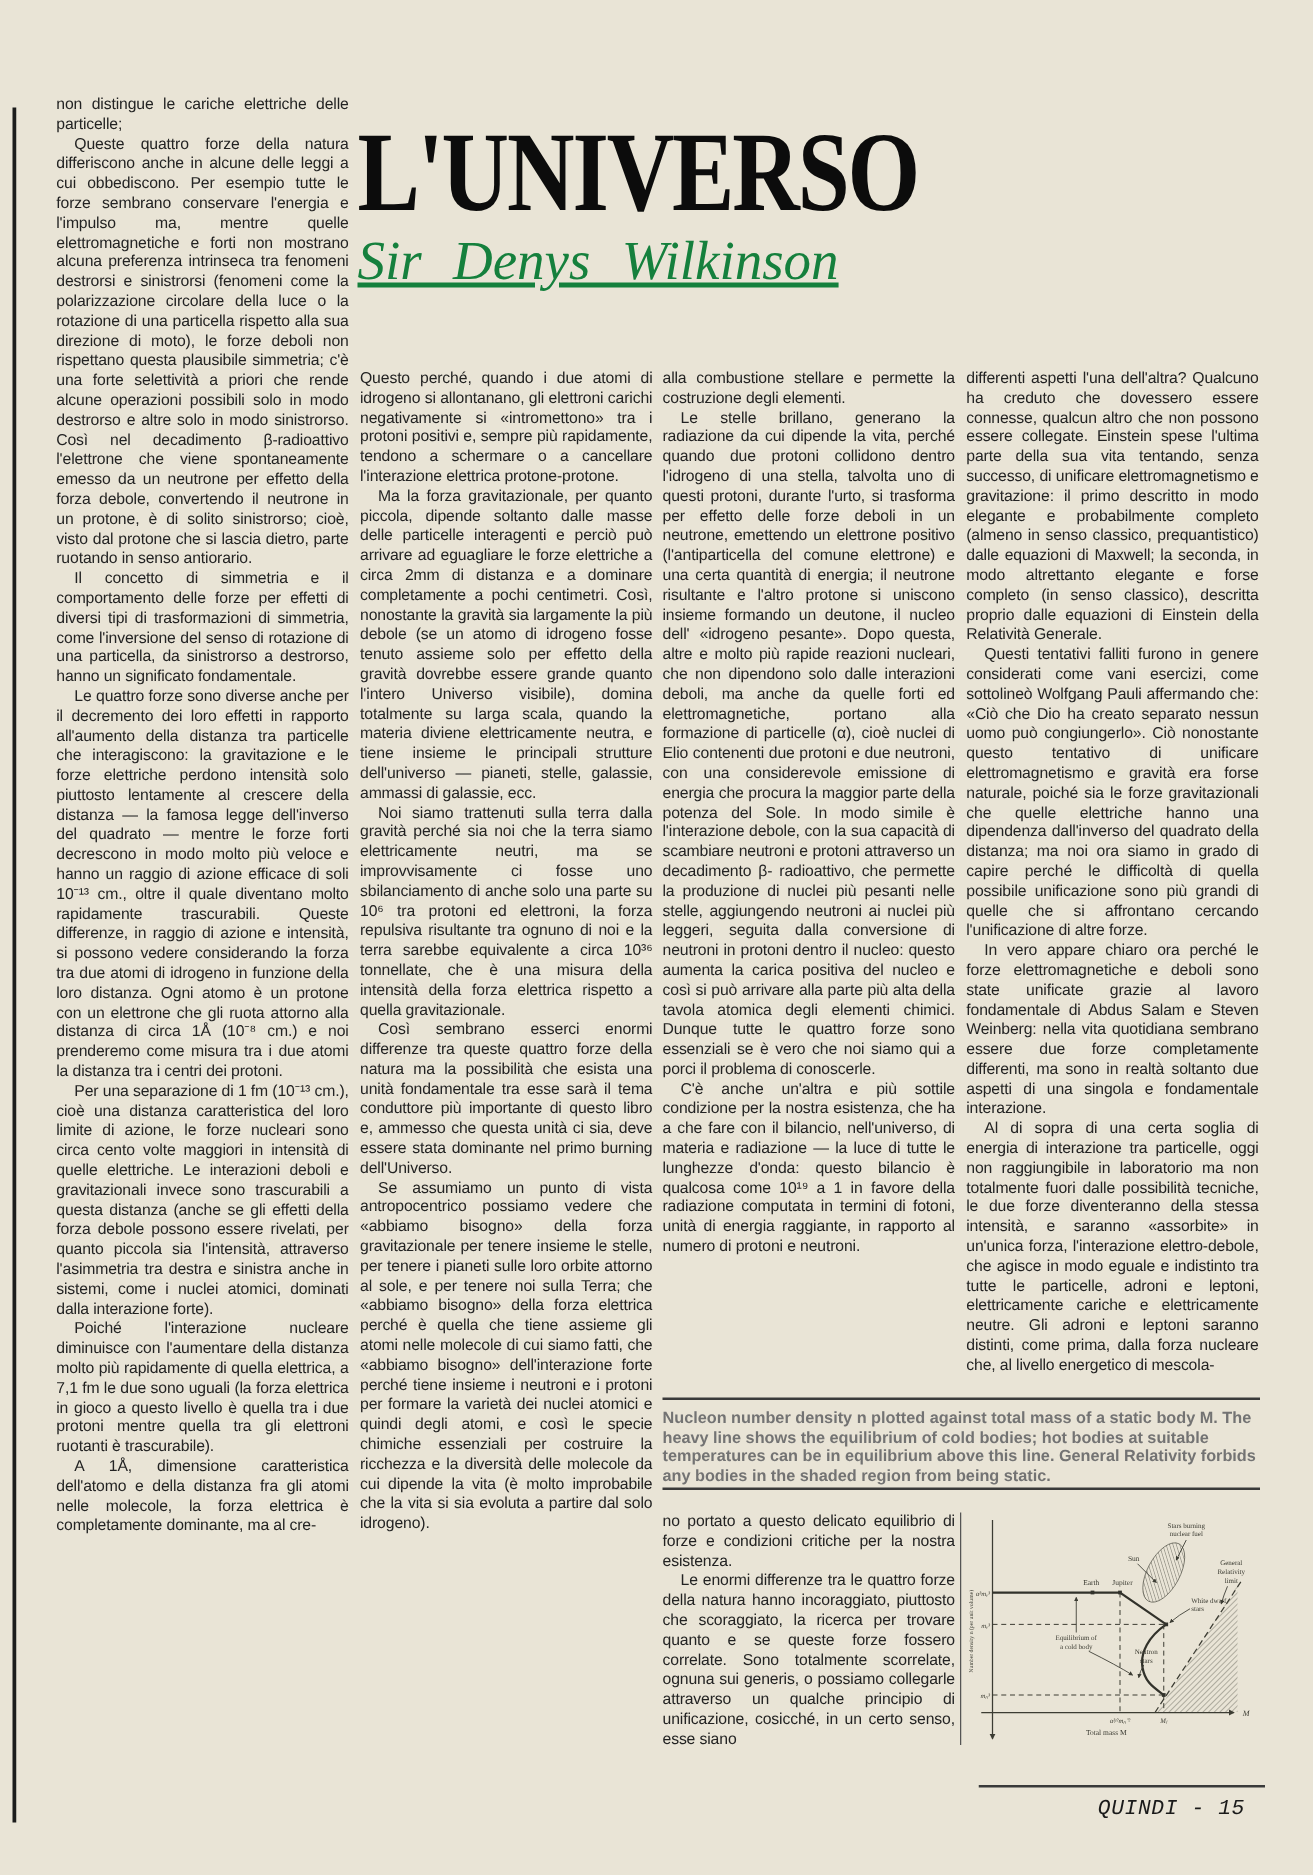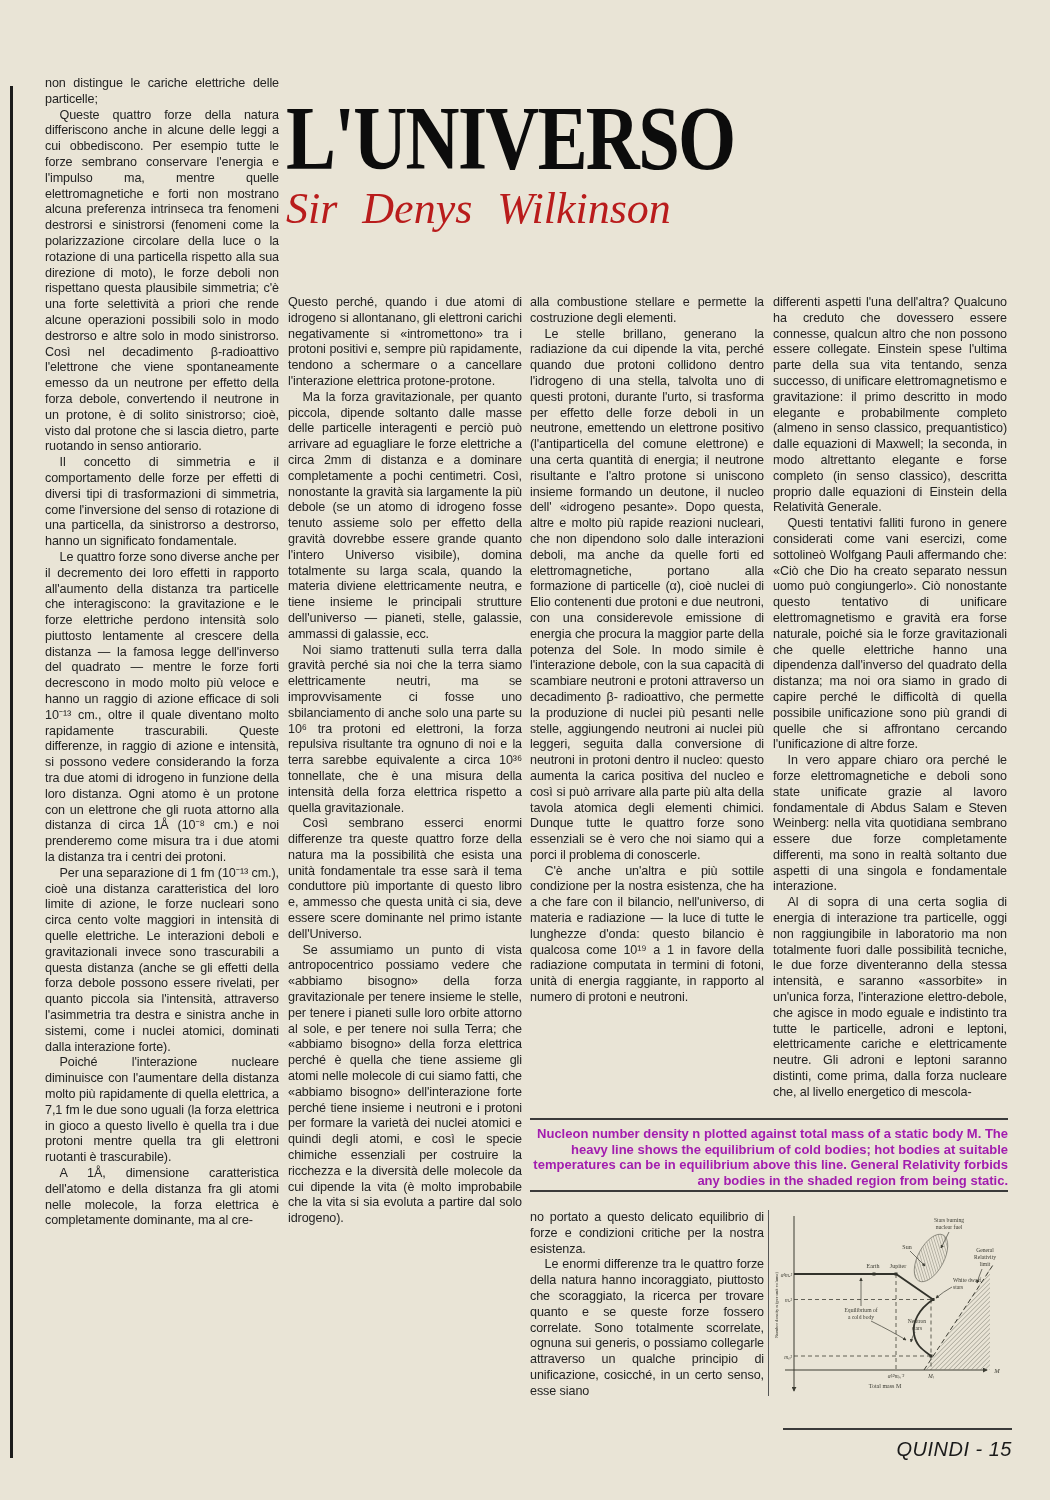--- a/index.html
+++ b/index.html
@@ -18,33 +18,33 @@
   .col p.para{margin:0; text-indent:1.15em;}
   .col p.para:first-child{text-indent:0;}
   .title-block{position:absolute; left:286px; top:98px; width:480px;}
   .title-block h1{
     margin:0; font-family:"Liberation Serif", serif; font-weight:bold;
     font-size:88px; line-height:0.92; letter-spacing:-2px; color:#0c0c0c;
     white-space:nowrap; transform:scale(0.85,1.03); transform-origin:left top;
   }
   .title-block .byline{
     margin:8px 0 0 0; font-family:"Liberation Serif", serif; font-style:italic;
-    font-size:44px; line-height:1; color:#b91c1c; word-spacing:14px; white-space:nowrap;
+    font-size:44px; line-height:1; color:#15803d; word-spacing:14px; white-space:nowrap;text-decoration:underline;
   }
   .caption{
     position:absolute; left:530px; top:1126px; width:478px;
-    font-weight:bold; font-size:13px; line-height:15.5px; text-align:right; color:#a21caf;
+    font-weight:bold; font-size:13px; line-height:15.5px; text-align:left; color:#737373;
   }
   .hrule{position:absolute; background:#3a3a3a; height:2px;}
   .vrule{position:absolute; background:#555; width:1px;}
   .chart{position:absolute; left:773px; top:1210px;}
   .footer{
-    position:absolute; right:38px; top:1438px;
-    font-family:Liberation Sans, sans-serif; font-style:italic;
-    font-size:20px; color:#1a1a1a; letter-spacing:0.5px;
+    position:absolute; right:54px; top:1438px;
+    font-family:Liberation Mono, monospace; font-style:italic;
+    font-size:17px; color:#1a1a1a; letter-spacing:0.5px;
   }
   svg text{font-family:"Liberation Serif", serif; fill:#3c3c33;}
 </style>
 </head>
 <body>
 
 <div class="page">
 
   <div class="edge-rule" style="left:10px; top:86px; width:3px; height:1372px;"></div>
 
@@ -60,21 +60,21 @@
 
   <div class="title-block">
     <h1>L'UNIVERSO</h1>
     <p class="byline">Sir Denys Wilkinson</p>
   </div>
 
   <div class="col" style="left:288px; top:295px; height:1035px;">
       <p class="para">Questo perché, quando i due atomi di idrogeno si allontanano, gli elettroni carichi negativamente si «intromettono» tra i protoni positivi e, sempre più rapidamente, tendono a schermare o a cancellare l'interazione elettrica protone-protone.</p>
       <p class="para">Ma la forza gravitazionale, per quanto piccola, dipende soltanto dalle masse delle particelle interagenti e perciò può arrivare ad eguagliare le forze elettriche a circa 2mm di distanza e a dominare completamente a pochi centimetri. Così, nonostante la gravità sia largamente la più debole (se un atomo di idrogeno fosse tenuto assieme solo per effetto della gravità dovrebbe essere grande quanto l'intero Universo visibile), domina totalmente su larga scala, quando la materia diviene elettricamente neutra, e tiene insieme le principali strutture dell'universo — pianeti, stelle, galassie, ammassi di galassie, ecc.</p>
       <p class="para">Noi siamo trattenuti sulla terra dalla gravità perché sia noi che la terra siamo elettricamente neutri, ma se improvvisamente ci fosse uno sbilanciamento di anche solo una parte su 10⁶ tra protoni ed elettroni, la forza repulsiva risultante tra ognuno di noi e la terra sarebbe equivalente a circa 10³⁶ tonnellate, che è una misura della intensità della forza elettrica rispetto a quella gravitazionale.</p>
-      <p class="para">Così sembrano esserci enormi differenze tra queste quattro forze della natura ma la possibilità che esista una unità fondamentale tra esse sarà il tema conduttore più importante di questo libro e, ammesso che questa unità ci sia, deve essere scere dominante nel primo istante dell'Universo.</p>
+      <p class="para">Così sembrano esserci enormi differenze tra queste quattro forze della natura ma la possibilità che esista una unità fondamentale tra esse sarà il tema conduttore più importante di questo libro e, ammesso che questa unità ci sia, deve essere stata dominante nel primo burning dell'Universo.</p>
       <p class="para">Se assumiamo un punto di vista antropocentrico possiamo vedere che «abbiamo bisogno» della forza gravitazionale per tenere insieme le stelle, per tenere i pianeti sulle loro orbite attorno al sole, e per tenere noi sulla Terra; che «abbiamo bisogno» della forza elettrica perché è quella che tiene assieme gli atomi nelle molecole di cui siamo fatti, che «abbiamo bisogno» dell'interazione forte perché tiene insieme i neutroni e i protoni per formare la varietà dei nuclei atomici e quindi degli atomi, e così le specie chimiche essenziali per costruire la ricchezza e la diversità delle molecole da cui dipende la vita (è molto improbabile che la vita si sia evoluta a partire dal solo idrogeno).</p>
     </div>
 
   <div class="col" style="left:530px; top:295px; height:828px;">
       <p class="para">alla combustione stellare e permette la costruzione degli elementi.</p>
       <p class="para">Le stelle brillano, generano la radiazione da cui dipende la vita, perché quando due protoni collidono dentro l'idrogeno di una stella, talvolta uno di questi protoni, durante l'urto, si trasforma per effetto delle forze deboli in un neutrone, emettendo un elettrone positivo (l'antiparticella del comune elettrone) e una certa quantità di energia; il neutrone risultante e l'altro protone si uniscono insieme formando un deutone, il nucleo dell' «idrogeno pesante». Dopo questa, altre e molto più rapide reazioni nucleari, che non dipendono solo dalle interazioni deboli, ma anche da quelle forti ed elettromagnetiche, portano alla formazione di particelle (α), cioè nuclei di Elio contenenti due protoni e due neutroni, con una considerevole emissione di energia che procura la maggior parte della potenza del Sole. In modo simile è l'interazione debole, con la sua capacità di scambiare neutroni e protoni attraverso un decadimento β- radioattivo, che permette la produzione di nuclei più pesanti nelle stelle, aggiungendo neutroni ai nuclei più leggeri, seguita dalla conversione di neutroni in protoni dentro il nucleo: questo aumenta la carica positiva del nucleo e così si può arrivare alla parte più alta della tavola atomica degli elementi chimici. Dunque tutte le quattro forze sono essenziali se è vero che noi siamo qui a porci il problema di conoscerle.</p>
       <p class="para">C'è anche un'altra e più sottile condizione per la nostra esistenza, che ha a che fare con il bilancio, nell'universo, di materia e radiazione — la luce di tutte le lunghezze d'onda: questo bilancio è qualcosa come 10¹⁹ a 1 in favore della radiazione computata in termini di fotoni, unità di energia raggiante, in rapporto al numero di protoni e neutroni.</p>
     </div>
 
   <div class="col" style="left:773px; top:295px; height:828px;">

